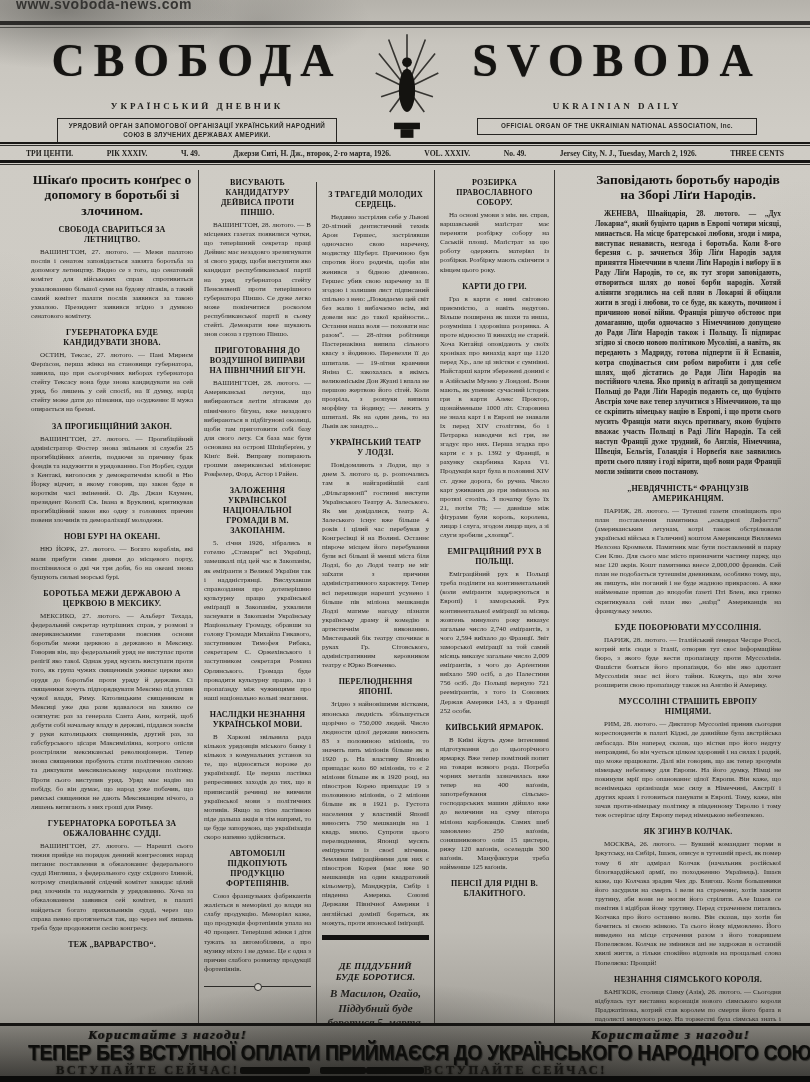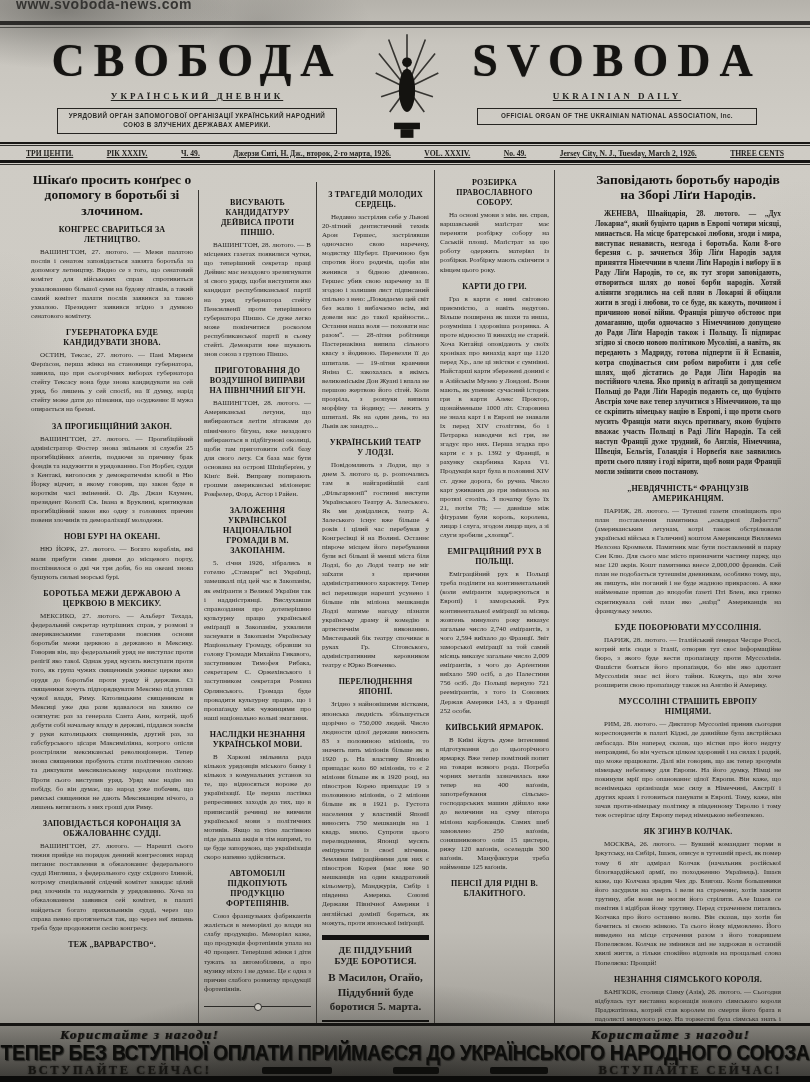--- a/index.html
+++ b/index.html
@@ -16,68 +16,68 @@
   .watermark{position:absolute;top:-4px;left:16px;font-family:"Liberation Sans",sans-serif;
     font-weight:bold;font-size:14px;letter-spacing:.5px;color:#2e2d2b;opacity:.92;}
   .top-rule{position:absolute;top:21px;left:0;right:0;height:4px;background:#191816;opacity:.85;}
   .top-rule2{position:absolute;top:27px;left:0;right:0;height:1px;background:#2a2927;opacity:.7;}
   
   .masthead{position:absolute;top:30px;left:26px;right:22px;height:112px;
     display:grid;grid-template-columns:1fr 78px 1fr;align-items:start;}
   .m-side{display:flex;flex-direction:column;align-items:center;}
   .m-title{font-weight:bold;font-size:46px;line-height:1;letter-spacing:9px;color:#151412;
     text-shadow:0 0 1px rgba(20,20,18,.6);margin-top:8px;white-space:nowrap;}
-  .m-sub{font-weight:bold;font-size:9px;letter-spacing:3px;margin-top:7px;color:#23221f;text-decoration:underline;}
+  .m-sub{font-weight:bold;font-size:9px;letter-spacing:3px;margin-top:17px;color:#23221f;}
   .m-org{border:1px solid #262522;margin-top:7px;padding:3px 7px;width:82%;box-sizing:border-box;
     font-family:"Liberation Sans",sans-serif;font-weight:bold;font-size:6.3px;line-height:1.4;
     text-align:center;letter-spacing:.4px;color:#2a2926;}
   .m-emblem{display:flex;justify-content:center;align-items:flex-start;padding-top:2px;}
   
   .dateline-wrap{position:absolute;top:142px;left:0;right:0;}
   .dl-rule-a{height:2px;background:#191816;}
   .dl-rule-b{height:1px;background:#32312e;margin-top:1px;}
   .dateline{display:flex;justify-content:space-between;align-items:center;padding:3px 26px 2px 26px;
-    font-weight:bold;font-size:7.6px;color:#23221f;white-space:nowrap;text-decoration:underline;}
+    font-weight:bold;font-size:7.6px;color:#23221f;white-space:nowrap;}
   .dl-rule-c{height:3px;background:#161514;}
   .dl-rule-d{height:1px;background:#32312e;margin-top:1px;}
   
   .columns{position:absolute;top:170px;left:26px;right:24px;height:854px;display:flex;overflow:hidden;}
   .col{box-sizing:border-box;padding:2px 5px 0 5px;overflow:hidden;}
   .col+.col{border-left:1px solid #3a3834;}
   .col-1{flex:0 0 172px;}
-  .col-2{flex:0 0 118px;margin-top:20px;}
+  .col-2{flex:0 0 118px;}
   .col-3{flex:0 0 118px;margin-top:12px;}
   .col-4{flex:0 0 120px;}
   .col-5{flex:1 1 auto;padding-left:40px;}
   article.article{margin:0 0 7px 0;}
   .a-title{font-weight:bold;font-size:8px;line-height:1.25;text-align:center;
     margin:6px 4px 3px 4px;letter-spacing:.2px;color:#161513;}
   .a-body{font-size:7px;line-height:1.3;text-align:justify;text-indent:9px;margin:0;color:#201f1c;}
   .a-lead .a-title{font-size:13.5px;line-height:1.14;letter-spacing:0;margin:0 0 6px 0;}
   .a-lead .a-body{font-weight:bold;font-size:7.4px;line-height:1.34;}
   .col-5 .a-lead .a-title{font-size:13.5px;}
-  .a-boxed{border-top:5px solid #131210;border-bottom:2px solid #131210;padding:5px 2px 7px 2px;margin-top:14px;}
+  .a-boxed{border-top:5px solid #131210;border-bottom:2px solid #131210;padding:21px 2px 7px 2px;margin-top:14px;font-style:italic;}
   .a-boxed .a-title{font-size:9px;margin-top:0;}
   .a-boxed .a-body{text-align:center;text-indent:0;font-weight:bold;font-size:11px;}
   .a-divider{height:12px;position:relative;margin:6px 20px 4px 20px;}
   .a-divider::before{content:"";position:absolute;left:0;right:0;top:5px;border-top:1px solid #2c2b28;}
   .a-divider::after{content:"";position:absolute;left:50%;top:2px;width:6px;height:6px;
     border:1px solid #2c2b28;border-radius:50%;background:#ccc9c2;transform:translateX(-50%);}
   
   .banner{position:absolute;left:0;right:0;bottom:0;height:56px;border-top:3px solid #161513;
     background:linear-gradient(180deg, rgba(98,96,90,.45), rgba(62,60,56,.55) 45%, rgba(34,33,30,.7) 100%);
-    overflow:hidden;}
+    overflow:hidden;padding-left:28px;}
   .banner::after{content:"";position:absolute;left:0;right:0;bottom:0;height:6px;background:#0b0b0a;}
   .b-row1{display:flex;justify-content:space-between;padding:1px 60px 0 60px;}
   .b-script{font-style:italic;font-weight:bold;font-size:13px;letter-spacing:1.5px;color:#11100e;
     text-shadow:1px 0 1px rgba(10,10,9,.7);}
   .b-main{margin-top:-2px;text-align:center;white-space:nowrap;font-family:"Liberation Sans",sans-serif;
     font-weight:bold;font-size:19.5px;letter-spacing:-.4px;transform:scaleY(1.12);color:#0d0d0b;
     text-shadow:1px 1px 1px rgba(12,12,10,.65);}
-  .b-row3{display:flex;justify-content:space-between;align-items:center;padding:0 28px;margin-top:-1px;}
+  .b-row3{display:flex;justify-content:flex-start;align-items:center;padding:0 28px;margin-top:-1px;}
   .b-cta{font-weight:bold;font-size:12.5px;letter-spacing:2.5px;color:#161512;
     text-shadow:0 0 2px rgba(15,15,13,.8);}
   .b-smudge{height:7px;background:#0e0e0c;border-radius:2px;filter:blur(.4px);}
   .sm1{width:70px;} .sm2{width:46px;margin-left:10px;} .sm3{width:58px;}
 </style>
 </head>
 <body>
 
 <div class="page">
 
@@ -137,21 +137,21 @@
   </div>
 
   <main class="columns">
     <section class="col col-1">
 
         <article class="article a-lead">
           <h3 class="a-title">Шікаґо просить конґрес о допомогу в боротьбі зі злочином.</h3>
         </article>
 
         <article class="article">
-          <h3 class="a-title">КОНГРЕС СВАРИТЬСЯ ЗА ЛЕТНИЦТВО.</h3>
+          <h3 class="a-title">СВОБОДА СВАРИТЬСЯ ЗА ЛЕТНИЦТВО.</h3>
           <p class="a-body">ВАШИНГТОН, 27. лютого. — Межи палатою послів і сенатом заповідається завзята боротьба за допомогу летництву. Видно се з того, що сенатовий комітет для військових справ спротивиться ухвалюванню більшої суми на будову літаків, а такий самий комітет палати послів заявився за такою ухвалою. Президент заявився згідно з думкою сенатового комітету.</p>
         </article>
 
         <article class="article">
           <h3 class="a-title">ГУБЕРНАТОРКА БУДЕ КАНДИДУВАТИ ЗНОВА.</h3>
           <p class="a-body">ОСТИН, Тексас, 27. лютого. — Пані Мириєм Ферґасон, перша жінка на становищи губернатора, заявила, що при сьогорічних виборах губернатора стейту Тексасу вона буде знова кандидувати на сей уряд, бо лишень у сей спосіб, на її думку, нарід стейту може дати до пізнання, що осудженнє її мужа опирається на брехні.</p>
         </article>
 
         <article class="article">
           <h3 class="a-title">ЗА ПРОГИБІЦІЙНИЙ ЗАКОН.</h3>
@@ -162,21 +162,21 @@
           <h3 class="a-title">НОВІ БУРІ НА ОКЕАНІ.</h3>
           <p class="a-body">НЮ ЙОРК, 27. лютого. — Богато кораблів, які мали прибути сими днями до місцевого порту, поспізнялося о дві чи три доби, бо на океані знова бушують сильні морські бурі.</p>
         </article>
 
         <article class="article">
           <h3 class="a-title">БОРОТЬБА МЕЖИ ДЕРЖАВОЮ А ЦЕРКВОЮ В МЕКСИКУ.</h3>
           <p class="a-body">МЕКСИКО, 27. лютого. — Альберт Техада, федеральний секретар нутрішних справ, у розмові з американськими газетярами пояснив основи боротьби межи церквою а державою в Мексику. Говорив він, що федеральний уряд не виступає проти релігії яко такої. Однак уряд мусить виступати проти того, як група чужих священиків уживає церкви яко орудя до боротьби проти уряду й держави. Сі священики хочуть підпорядкувати Мексико під уплив чужої влади, Риму. Католицьким священикам в Мексиці уже два рази вдавалося на хвилю се осягнути: раз за генерала Санта Анн, котрий, щоб добути собі начальну владу в державі, піддався зовсім у руки католицьких священиків, другий раз, за габсбурського цісаря Максиміліяна, котрого опісля розстріляли мексиканські революціонери. Тепер знова священики пробують стати політичною силою та диктувати мексиканському народови політику. Проти сього виступив уряд. Уряд має надію на побіду, бо він думає, що народ уже побачив, що римські священики не дають Мексиканцям нічого, а лишень витягають з них гроші для Риму.</p>
         </article>
 
         <article class="article">
-          <h3 class="a-title">ЗАПОВІДАЄТЬСЯ КОРОНАЦІЯ ЗА ОБЖАЛОВАННЄ СУДДІ.</h3>
+          <h3 class="a-title">ГУБЕРНАТОРКА БОРОТЬБА ЗА ОБЖАЛОВАННЄ СУДДІ.</h3>
           <p class="a-body">ВАШИНГТОН, 27. лютого. — Нарешті сього тижня прийде на порядок денний конгресових нарад питаннє поставлення в обжалованнє федерального судді Инглиша, з федерального суду східного Ілиной, котрому спеціяльний слідчий комітет закидає цілий ряд злочинів та надужитків у урядованню. Хоча за обжалованнєм заявився сей комітет, в палаті найдеться богато прихильників судді, через що справа певно протягнеться так, що через неї лишень треба буде продовжити сесію конгресу.</p>
         </article>
 
         <article class="article">
           <h3 class="a-title">ТЕЖ „ВАРВАРСТВО“.</h3>
 
         </article>
 
       </section>
     <section class="col col-2">

